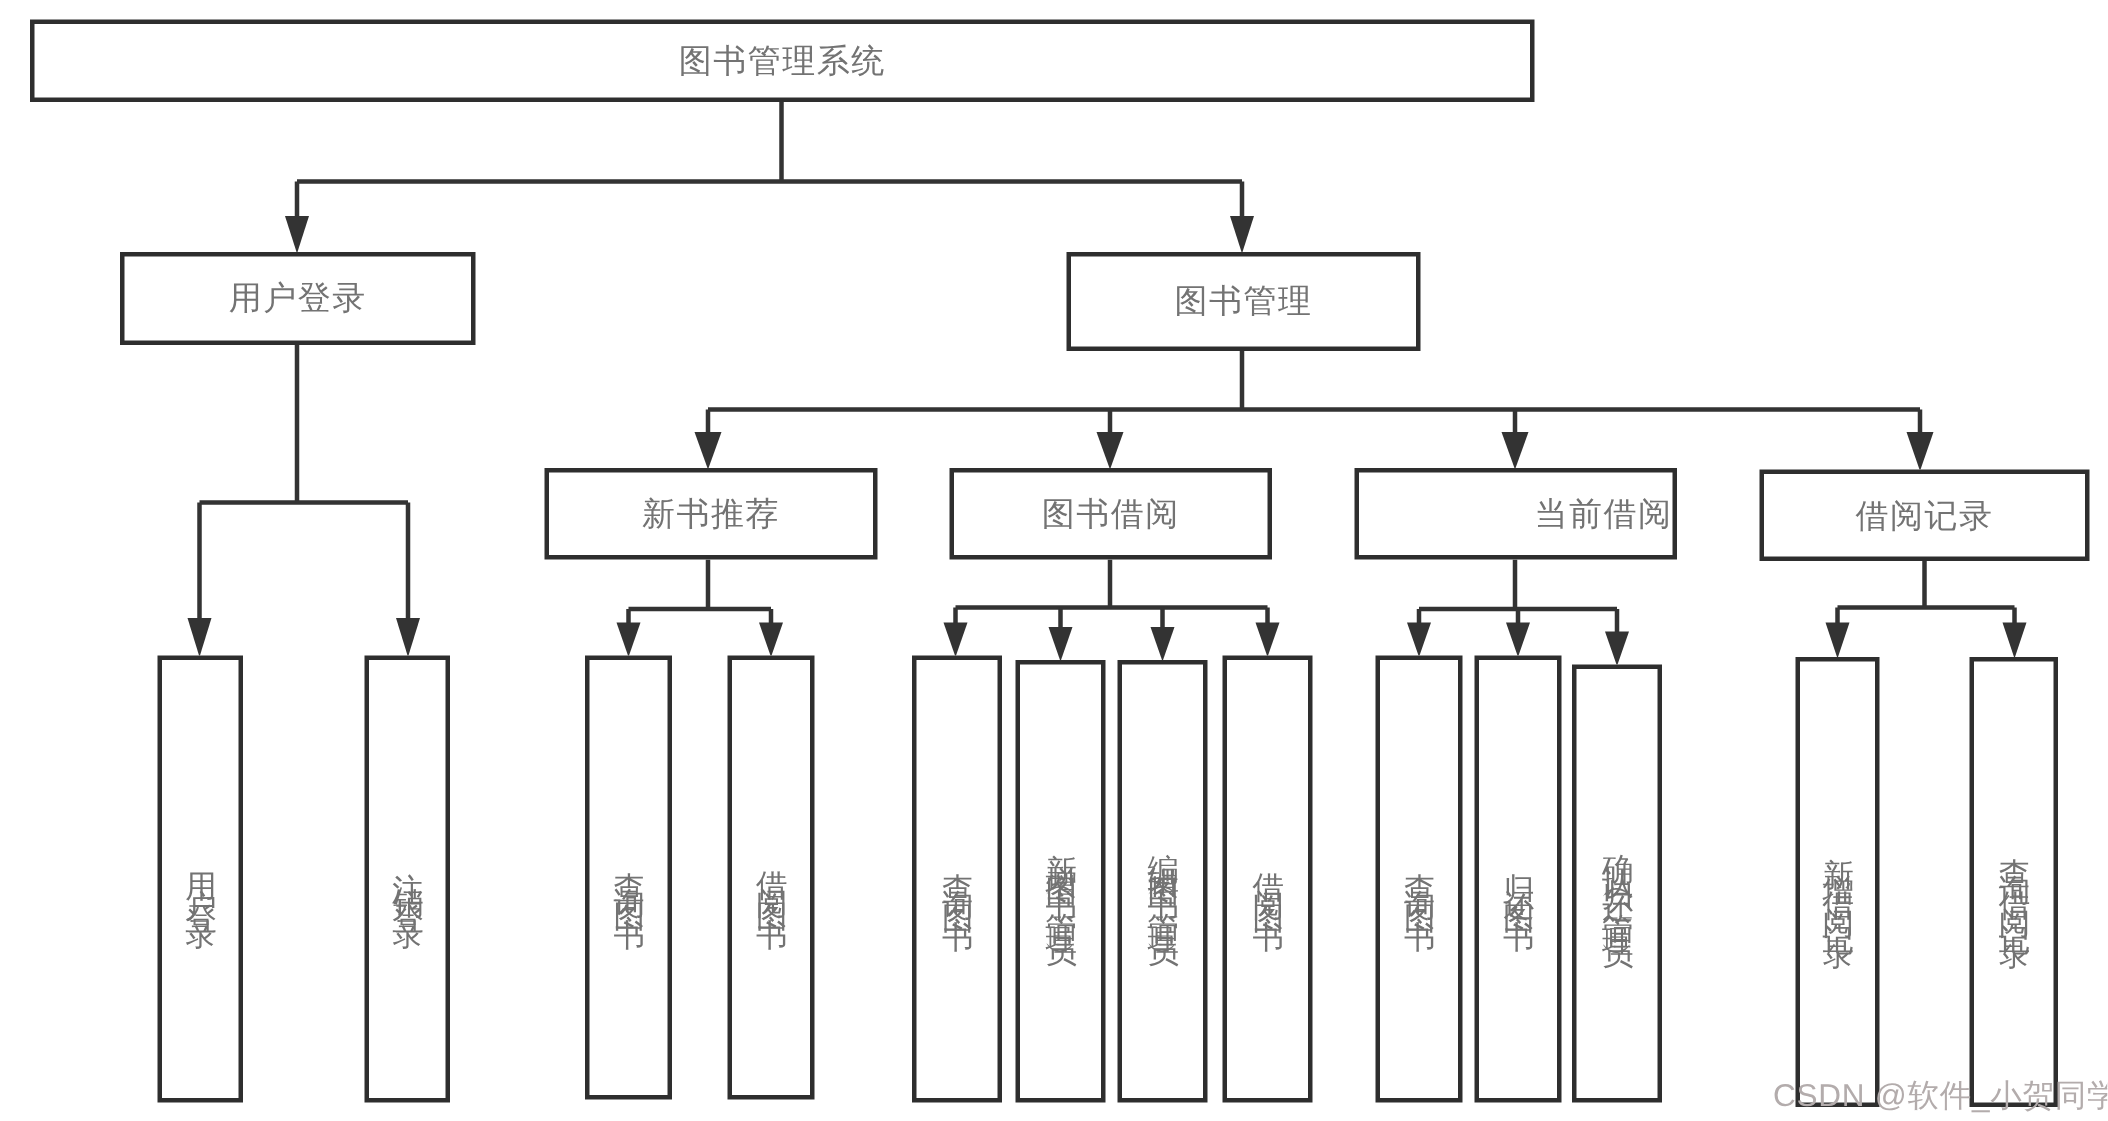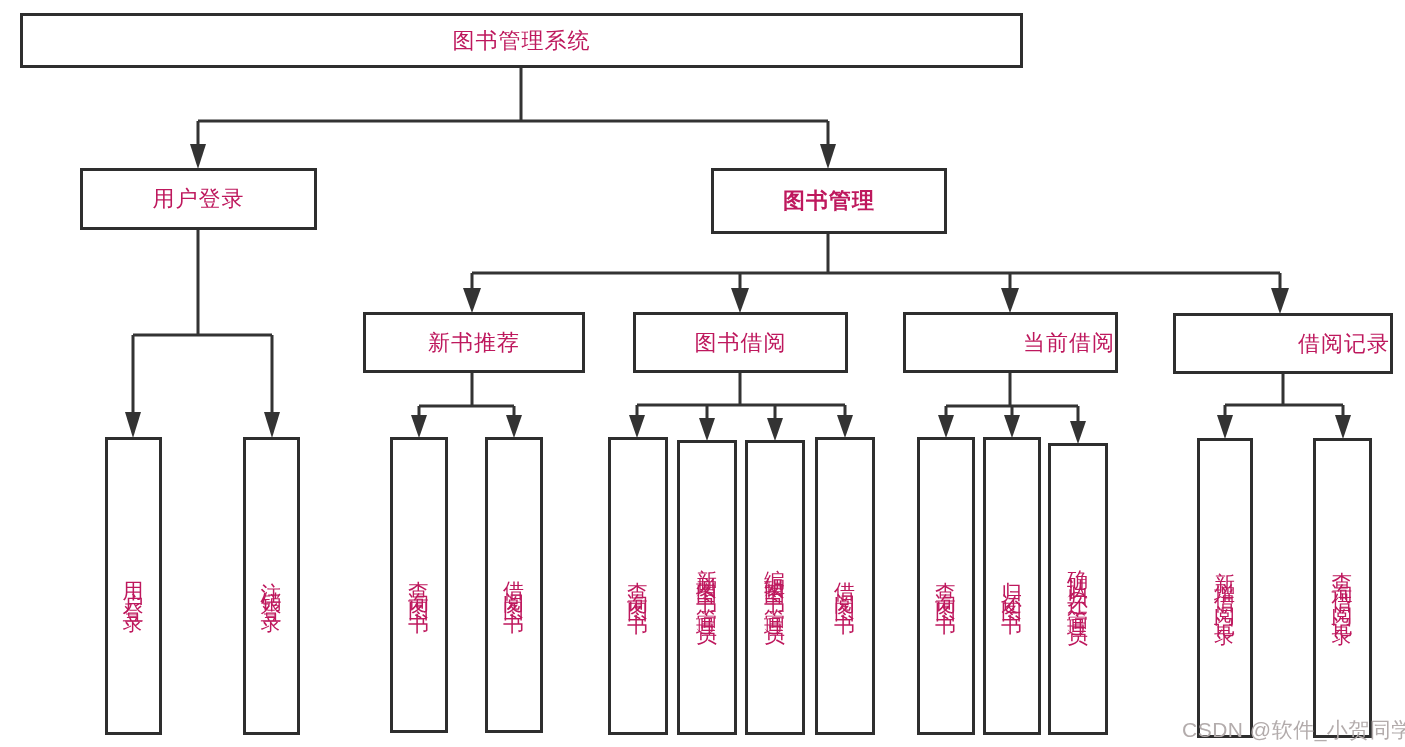--- a/index.html
+++ b/index.html
@@ -20,21 +20,21 @@
     left: 0;
     top: 0;
     width: 1405px;
     height: 747px;
   }
   .node {
     position: absolute;
     box-sizing: border-box;
     border: 3px solid #2e2e2e;
     background: #ffffff;
-    color: #be185d;
+    color: #737373;
     display: flex;
     align-items: center;
     justify-content: center;
   }
   .h-node {
     font-size: 22px;
     letter-spacing: 1px;
     white-space: nowrap;
   }
   .v-node span {
@@ -109,34 +109,34 @@
     </g>
   </svg>
 
   <div class="node h-node" style="left:20px; top:13px; width:1003px; height:55px;">
     <span>图书管理系统</span>
   </div>
 
   <div class="node h-node" style="left:80px; top:168px; width:237px; height:62px;">
     <span>用户登录</span>
   </div>
-  <div class="node h-node" style="left:711px; top:168px; width:236px; height:66px;font-weight:bold;">
+  <div class="node h-node" style="left:711px; top:168px; width:236px; height:66px;">
     <span>图书管理</span>
   </div>
 
   <div class="node h-node" style="left:633px; top:312px; width:215px; height:61px;">
     <span>图书借阅</span>
   </div>
   <div class="node h-node" style="left:363px; top:312px; width:222px; height:61px;">
     <span>新书推荐</span>
   </div>
   <div class="node h-node" style="left:903px; top:312px; width:215px; height:61px;justify-content:flex-end;">
     <span>当前借阅</span>
   </div>
-  <div class="node h-node" style="left:1173px; top:313px; width:220px; height:61px;justify-content:flex-end;">
+  <div class="node h-node" style="left:1173px; top:313px; width:220px; height:61px;">
     <span>借阅记录</span>
   </div>
 
   <div class="node v-node v-mid" style="left:105px; top:437px; width:57px; height:298px;">
     <span>用户登录</span>
   </div>
   <div class="node v-node v-mid" style="left:243px; top:437px; width:57px; height:298px;">
     <span>注销登录</span>
   </div>
 

